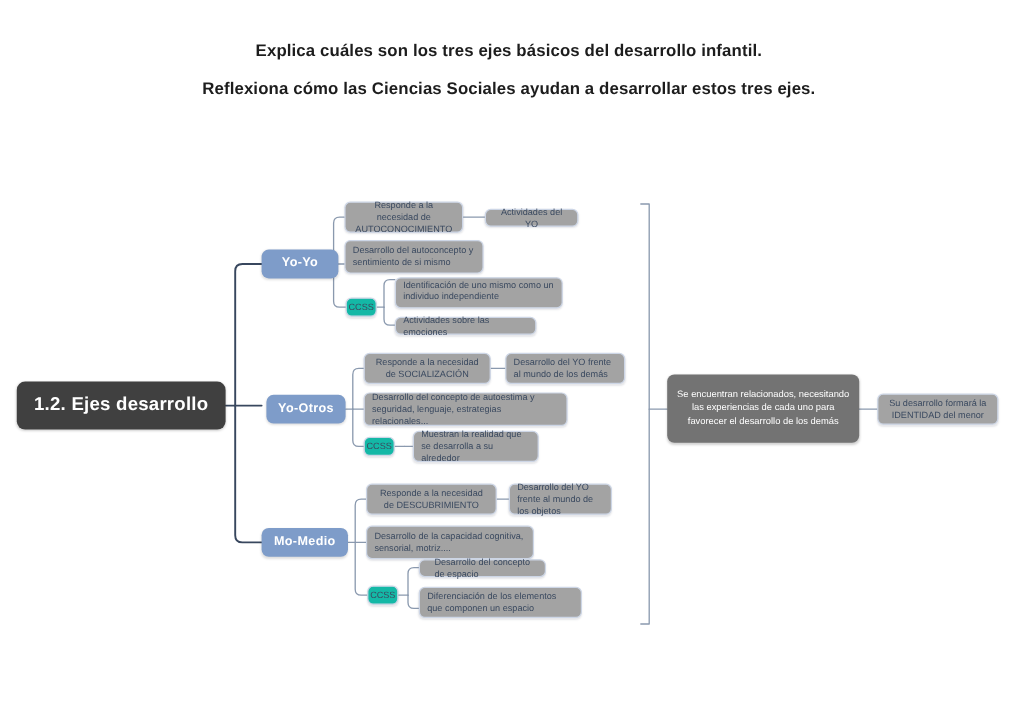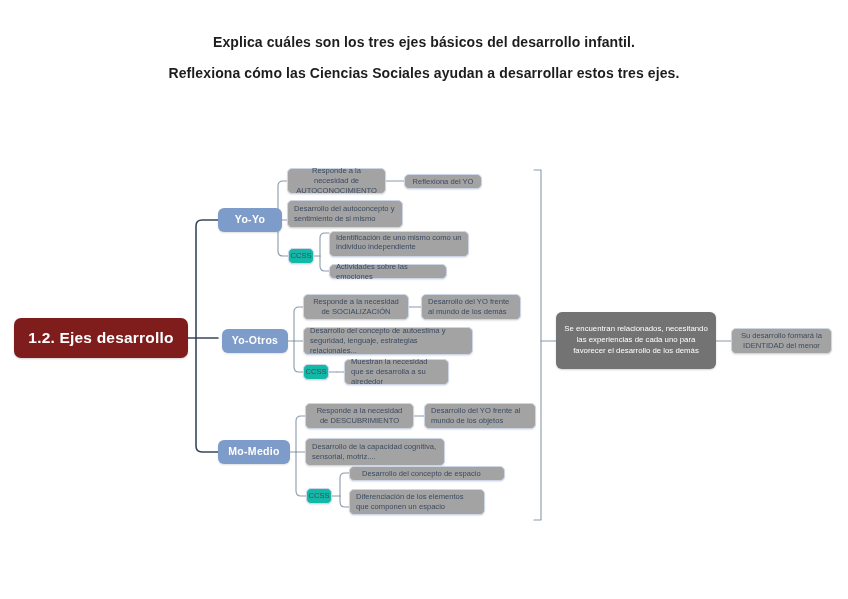--- a/index.html
+++ b/index.html
@@ -49,21 +49,21 @@
     box-sizing: border-box;
     display: flex;
     align-items: center;
     justify-content: center;
     text-align: center;
     line-height: 1.28;
   }
 
   
   .node-root {
-    background: #7f1d1d;
+    background: #404040;
     color: #ffffff;
     border-radius: 7px;
     font-size: 15.5px;
     font-weight: bold;
     letter-spacing: 0.2px;
     box-shadow: 0 1px 2px rgba(0,0,0,0.18);
   }
 
   
   .node-branch {
@@ -168,21 +168,21 @@
 
 <div class="node node-branch" style="left:218px; top:208px; width:64px; height:24px;">
   <span>Yo-Yo</span>
 </div>
 
 <div class="node node-leaf" style="left:287px; top:168px; width:99px; height:26px;">
   <span>Responde a la necesidad de AUTOCONOCIMIENTO</span>
 </div>
 
 <div class="node node-leaf" style="left:404px; top:174px; width:78px; height:15px;">
-  <span>Reflexiona del YO</span>
+  <span>Actividades del YO</span>
 </div>
 
 <div class="node node-leaf left-text" style="left:287px; top:200px; width:116px; height:28px;">
   <span>Desarrollo del autoconcepto y sentimiento de si mismo</span>
 </div>
 
 <div class="node node-ccss" style="left:288px; top:248px; width:26px; height:16px;">
   <span>CCSS</span>
 </div>
 
@@ -208,44 +208,44 @@
 
 <div class="node node-leaf left-text" style="left:303px; top:327px; width:170px; height:28px;">
   <span>Desarrollo del concepto de autoestima y seguridad, lenguaje, estrategias relacionales...</span>
 </div>
 
 <div class="node node-ccss" style="left:303px; top:364px; width:26px; height:16px;">
   <span>CCSS</span>
 </div>
 
 <div class="node node-leaf left-text" style="left:344px; top:359px; width:105px; height:26px;">
-  <span>Muestran la necesidad que se desarrolla a su alrededor</span>
+  <span>Muestran la realidad que se desarrolla a su alrededor</span>
 </div>
 
 <div class="node node-branch" style="left:218px; top:440px; width:72px; height:24px;">
   <span>Mo-Medio</span>
 </div>
 
 <div class="node node-leaf" style="left:305px; top:403px; width:109px; height:26px;">
   <span>Responde a la necesidad de DESCUBRIMIENTO</span>
 </div>
 
-<div class="node node-leaf left-text" style="left:424px; top:403px; width:112px; height:26px;">
+<div class="node node-leaf left-text" style="left:424px; top:403px; width:86px; height:26px;">
   <span>Desarrollo del YO frente al mundo de los objetos</span>
 </div>
 
 <div class="node node-leaf left-text" style="left:305px; top:438px; width:140px; height:28px;">
   <span>Desarrollo de la capacidad cognitiva, sensorial, motriz....</span>
 </div>
 
 <div class="node node-ccss" style="left:306px; top:488px; width:26px; height:16px;">
   <span>CCSS</span>
 </div>
 
-<div class="node node-leaf left-text" style="left:349px; top:466px; width:156px; height:15px;padding-left:12px;">
+<div class="node node-leaf left-text" style="left:349px; top:466px; width:106px; height:15px;padding-left:12px;">
   <span>Desarrollo del concepto de espacio</span>
 </div>
 
 <div class="node node-leaf left-text" style="left:349px; top:489px; width:136px; height:26px;">
   <span>Diferenciación de los elementos que componen un espacio</span>
 </div>
 
 <div class="node node-summary" style="left:556px; top:312px; width:160px; height:57px;">
   <span>Se encuentran relacionados, necesitando las experiencias de cada uno para favorecer el desarrollo de los demás</span>
 </div>

